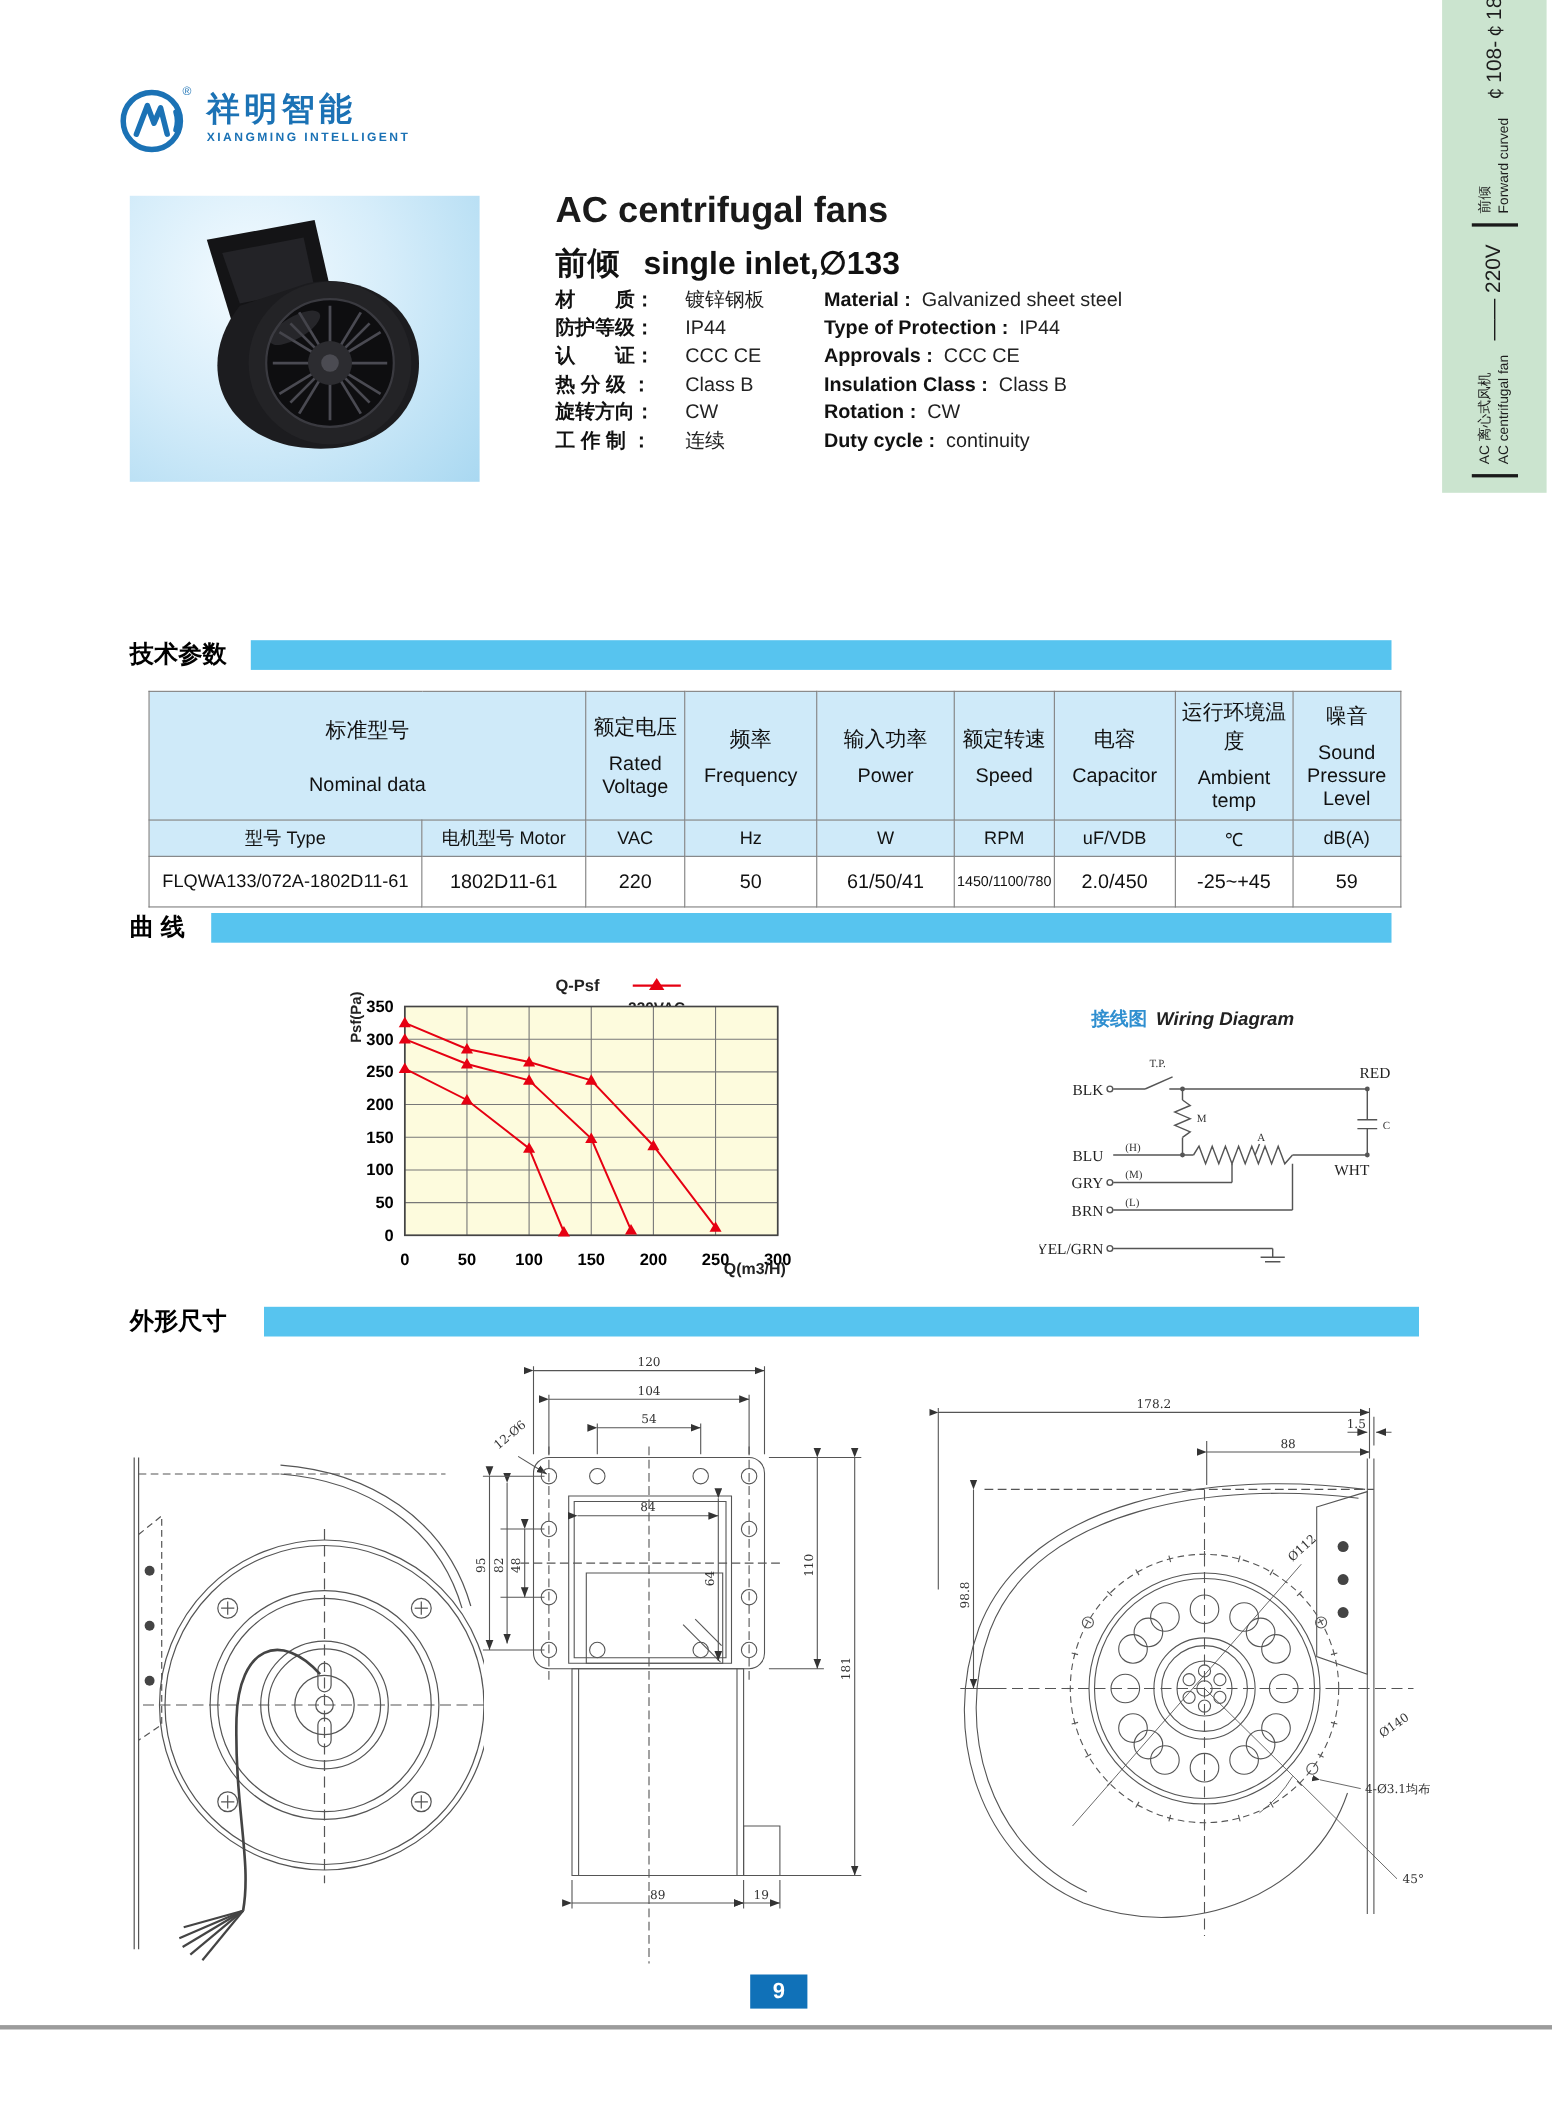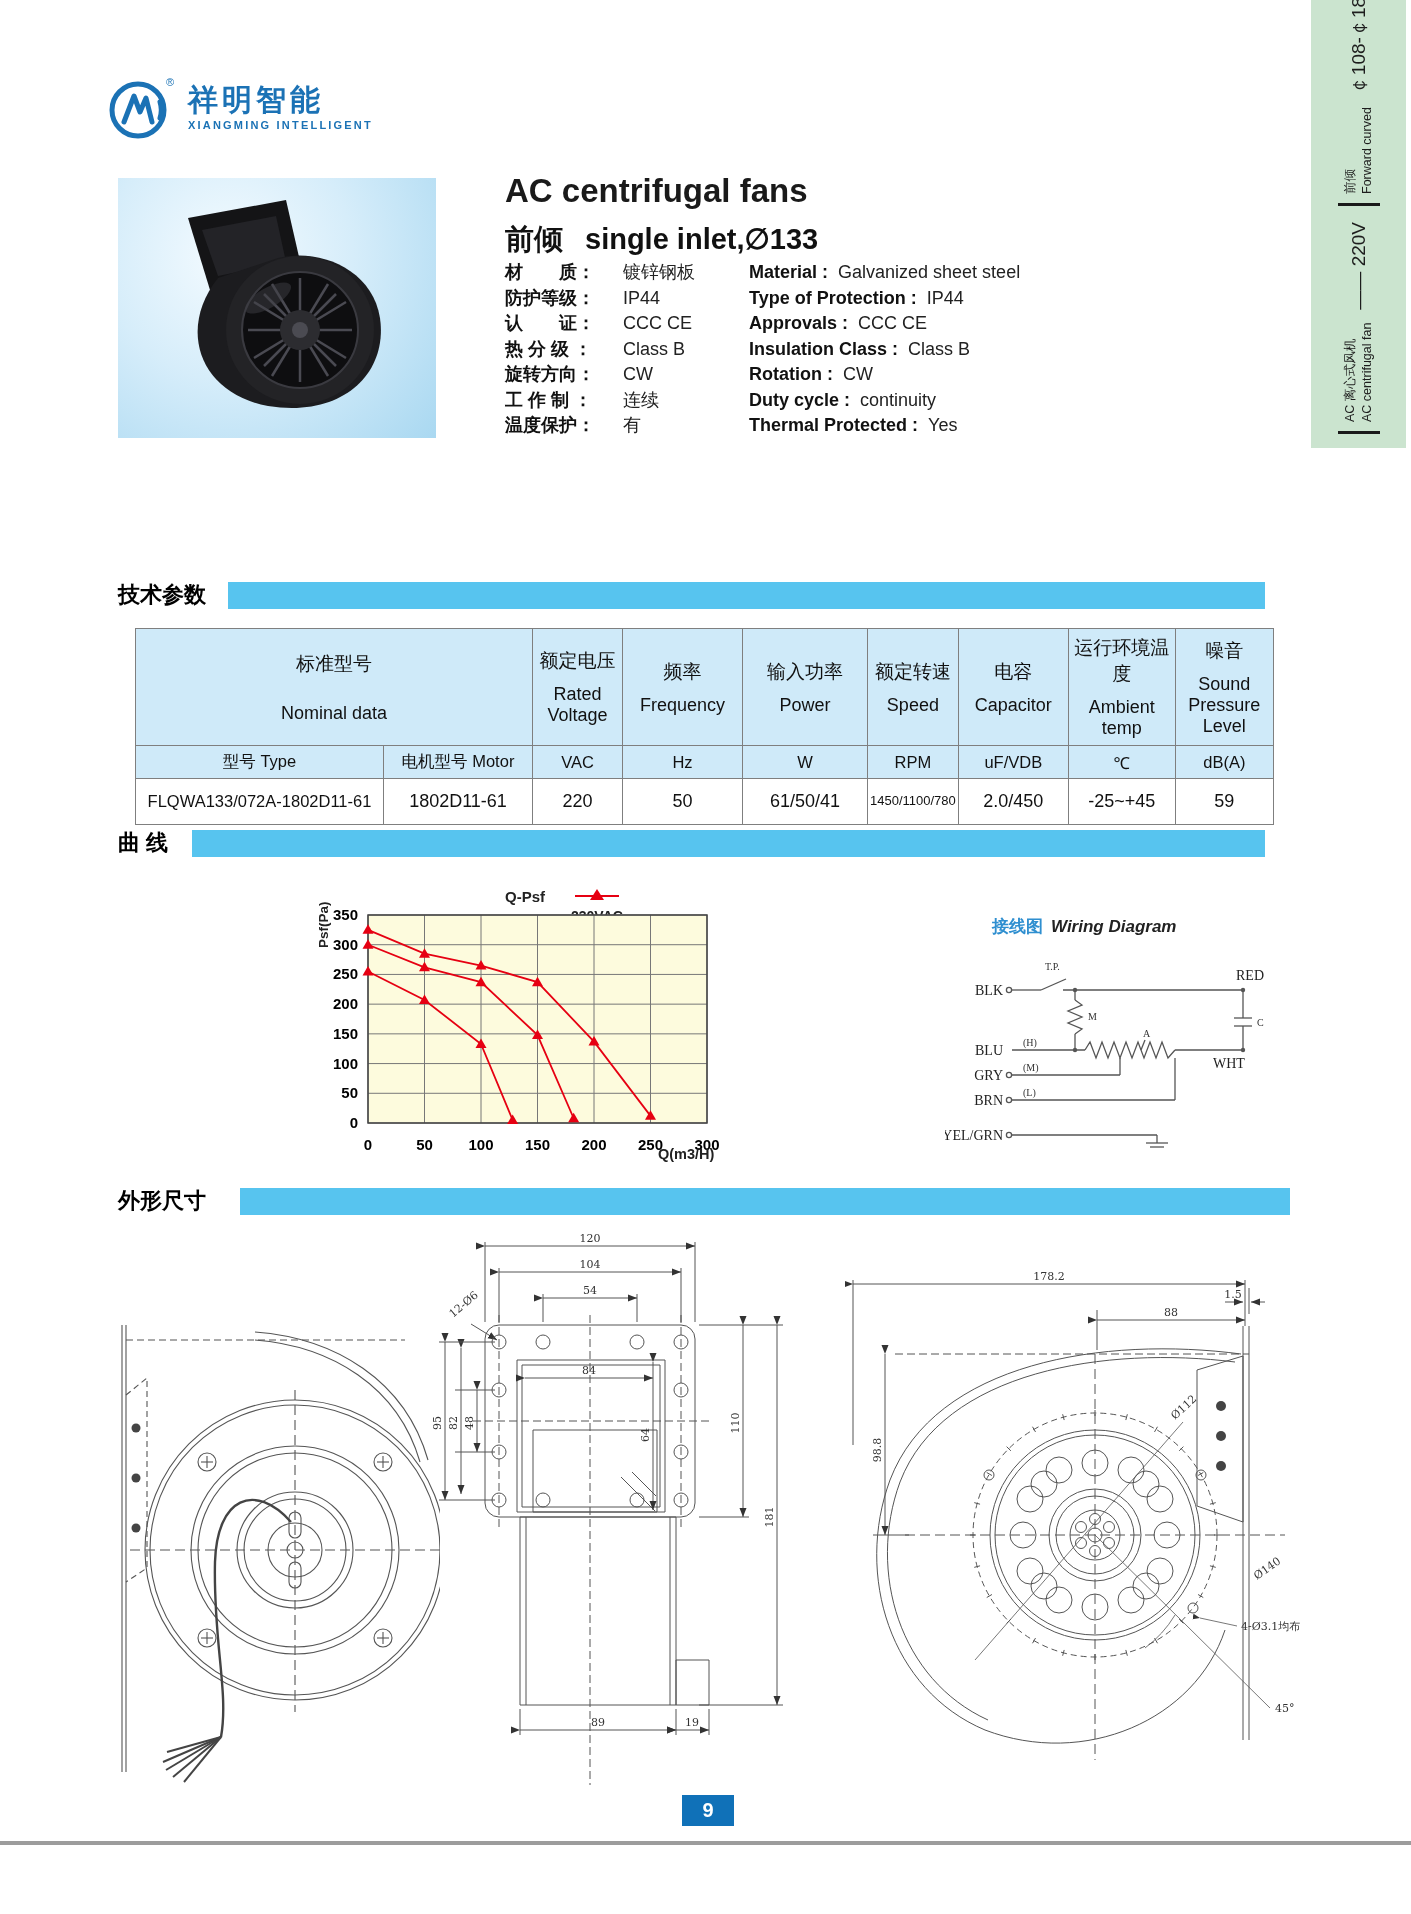--- a/index.html
+++ b/index.html
@@ -147,26 +147,20 @@
       <span class="spec-zh-l">旋转方向：</span>
       <span class="spec-zh-v">CW</span>
       <span class="spec-en-l">Rotation :</span>
       <span class="spec-en-v">CW</span>
     </div>
     <div class="spec-row">
       <span class="spec-zh-l">工 作 制 ：</span>
       <span class="spec-zh-v">连续</span>
       <span class="spec-en-l">Duty cycle :</span>
       <span class="spec-en-v">continuity</span>
-    </div>
-    <div class="spec-row">
-      <span class="spec-zh-l">温度保护：</span>
-      <span class="spec-zh-v">有</span>
-      <span class="spec-en-l">Thermal Protected :</span>
-      <span class="spec-en-v">Yes</span>
     </div>
   </div>
 
   <div class="abs side-strip">
     <div class="side-rot">
       <div class="side-group">
         <div class="side-bar"></div>
         <div class="side-small">
           <div>AC 离心式风机</div>
           <div>AC centrifugal fan</div>

